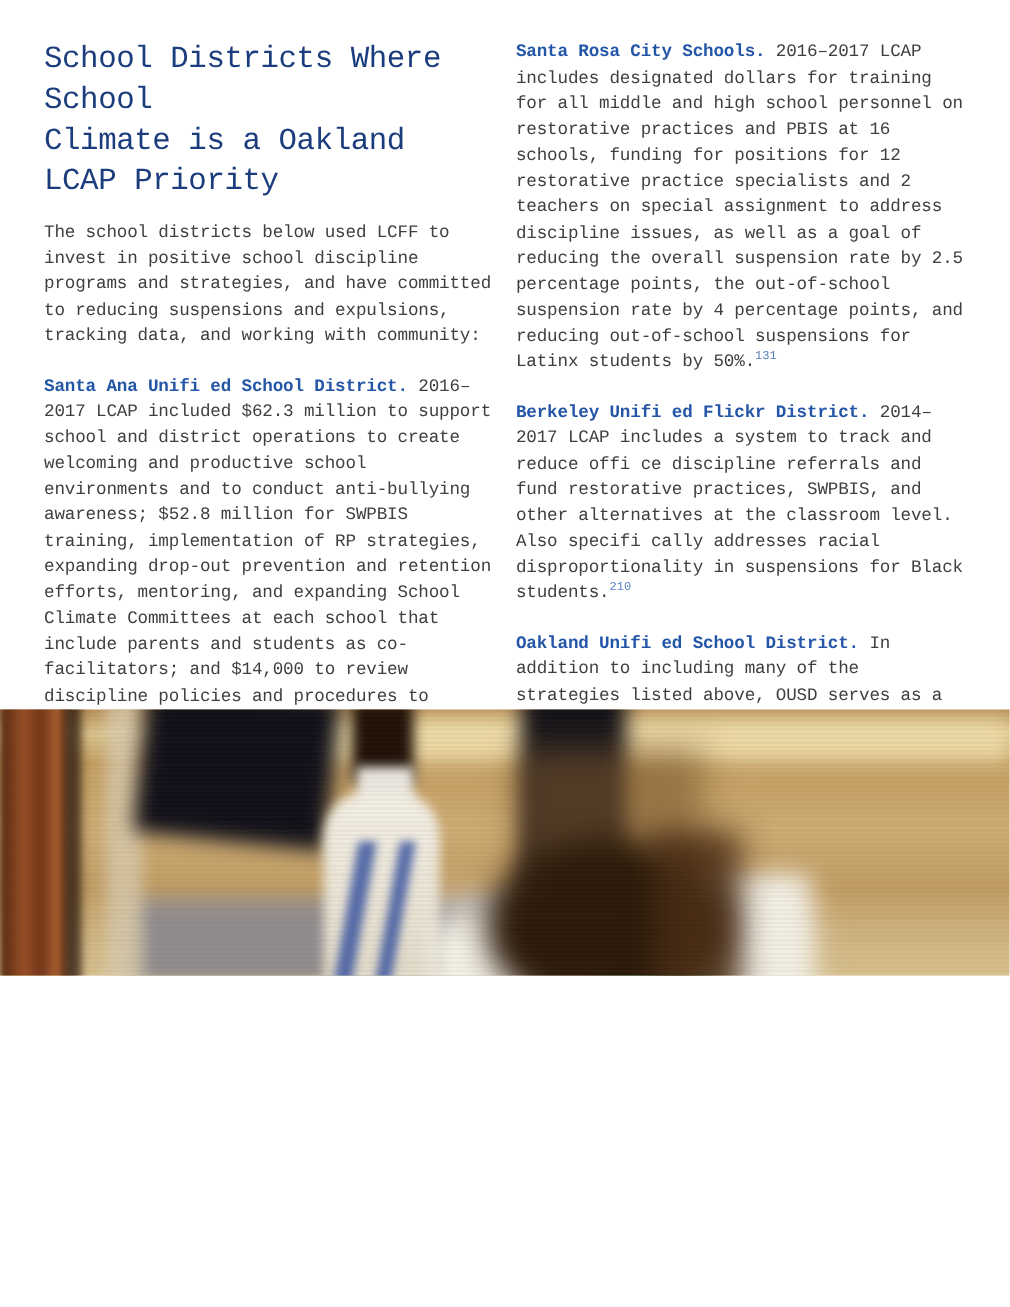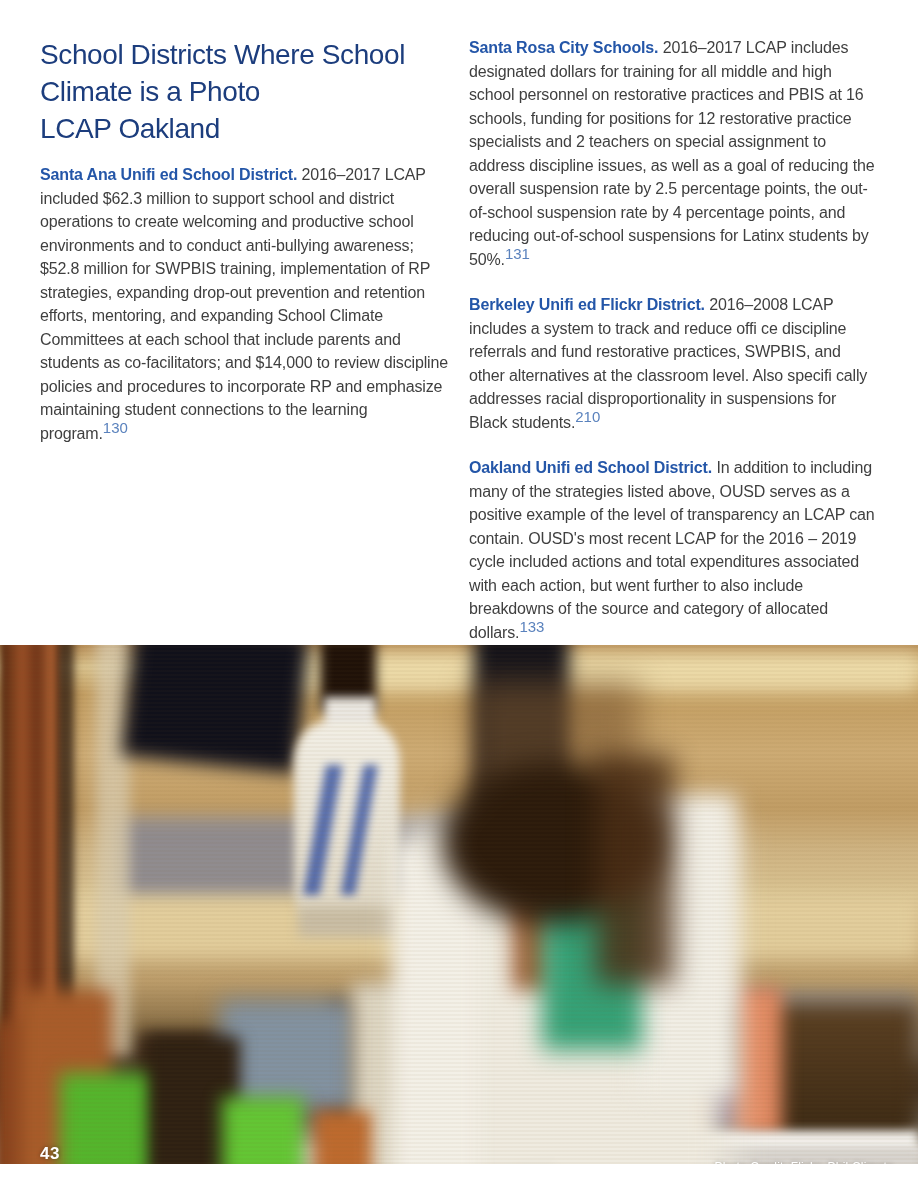--- a/index.html
+++ b/index.html
@@ -1,41 +1,41 @@
 <!DOCTYPE html>
 <html style="--title-blue: #1c3d7d; --district-blue: #2456a8; --footnote-blue: #5a82bd; --body-text: #3f3f3f;"><head>
 <meta charset="utf-8">
 <style>
   * { margin:0; padding:0; box-sizing:border-box; }
   html,body { background:#ffffff; }
   .page {
-    position:relative; width:918px; height:1164px; margin:0 auto;
+    position:relative; width:918px; height:887px; margin:0 auto;
     background:#ffffff; overflow:hidden;
-    font-family:Liberation Sans, sans-serif;
+    font-family:Liberation Mono, monospace;
   }
   .content {
     position:absolute; top:36px; left:40px; right:40px;
     display:flex; gap:20px;
   }
   .col { width:409px; }
   h1.title {
     color:var(--title-blue,#1c3d7d);
     font-size:28px; line-height:37px; font-weight:500;
     letter-spacing:-0.4px; margin-bottom:16px;
   }
   h1.title span { display:block; }
   p.body {
     color:var(--body-text,#3f3f3f);
     font-size:16px; line-height:23.5px; letter-spacing:-0.15px;
     margin-bottom:22px;
   }
   .dname { color:var(--district-blue,#2456a8); font-weight:bold; }
   sup.fn {
     color:var(--footnote-blue,#5a82bd);
-    font-size:15px; vertical-align:super; line-height:0; letter-spacing:0;
+    font-size:11px; vertical-align:super; line-height:0; letter-spacing:0;
   }
   
   .photo {
     position:absolute; left:0; top:645px; width:918px; height:543px;
     overflow:hidden;
     background:linear-gradient(180deg,
       #b88f58 0%, #d9c28c 4%, #c39e62 9%, #cdab74 20%, #c19d65 30%,
       #cfb483 38%, #d9c392 46%, #ccb07e 54%, #bb9c6a 62%, #8a7048 70%,
       #574430 76%, #473626 82%, #6b6052 87%, #c9c3bc 93%, #d7d3ce 100%);
   }
@@ -103,29 +103,30 @@
 </head>
 <body>
 
 <div class="page">
 
   <div class="content">
 
     <div class="col">
       <h1 class="title">
         <span>School Districts Where School</span>
-        <span>Climate is a Photo</span>
-        <span>LCAP Oakland</span>
+        <span>Climate is a Oakland</span>
+        <span>LCAP Priority</span>
       </h1>
+      <p class="body">The school districts below used LCFF to invest in positive school discipline programs and strategies, and have committed to reducing suspensions and expulsions, tracking data, and working with community:</p>
       <p class="body"><span class="dname">Santa Ana Unifi ed School District.</span><span> 2016–2017 LCAP included $62.3 million to support school and district operations to create welcoming and productive school environments and to conduct anti-bullying awareness; $52.8 million for SWPBIS training, implementation of RP strategies, expanding drop-out prevention and retention efforts, mentoring, and expanding School Climate Committees at each school that include parents and students as co-facilitators; and $14,000 to review discipline policies and procedures to incorporate RP and emphasize maintaining student connections to the learning program.</span><sup class="fn">130</sup></p>
     </div>
 
     <div class="col">
       <p class="body"><span class="dname">Santa Rosa City Schools.</span><span> 2016–2017 LCAP includes designated dollars for training for all middle and high school personnel on restorative practices and PBIS at 16 schools, funding for positions for 12 restorative practice specialists and 2 teachers on special assignment to address discipline issues, as well as a goal of reducing the overall suspension rate by 2.5 percentage points, the out-of-school suspension rate by 4 percentage points, and reducing out-of-school suspensions for Latinx students by 50%.</span><sup class="fn">131</sup></p>
-      <p class="body"><span class="dname">Berkeley Unifi ed Flickr District.</span><span> 2016–2008 LCAP includes a system to track and reduce offi ce discipline referrals and fund restorative practices, SWPBIS, and other alternatives at the classroom level. Also specifi cally addresses racial disproportionality in suspensions for Black students.</span><sup class="fn">210</sup></p>
+      <p class="body"><span class="dname">Berkeley Unifi ed Flickr District.</span><span> 2014–2017 LCAP includes a system to track and reduce offi ce discipline referrals and fund restorative practices, SWPBIS, and other alternatives at the classroom level. Also specifi cally addresses racial disproportionality in suspensions for Black students.</span><sup class="fn">210</sup></p>
       <p class="body"><span class="dname">Oakland Unifi ed School District.</span><span> In addition to including many of the strategies listed above, OUSD serves as a positive example of the level of transparency an LCAP can contain. OUSD's most recent LCAP for the 2016 – 2019 cycle included actions and total expenditures associated with each action, but went further to also include breakdowns of the source and category of allocated dollars.</span><sup class="fn">133</sup></p>
     </div>
 
   </div>
 
   <div class="photo">
     <div class="s top-highlight"></div>
     <div class="s gray-band-left"></div>
     <div class="s cream-band"></div>
     <div class="s right-gray-band"></div>

